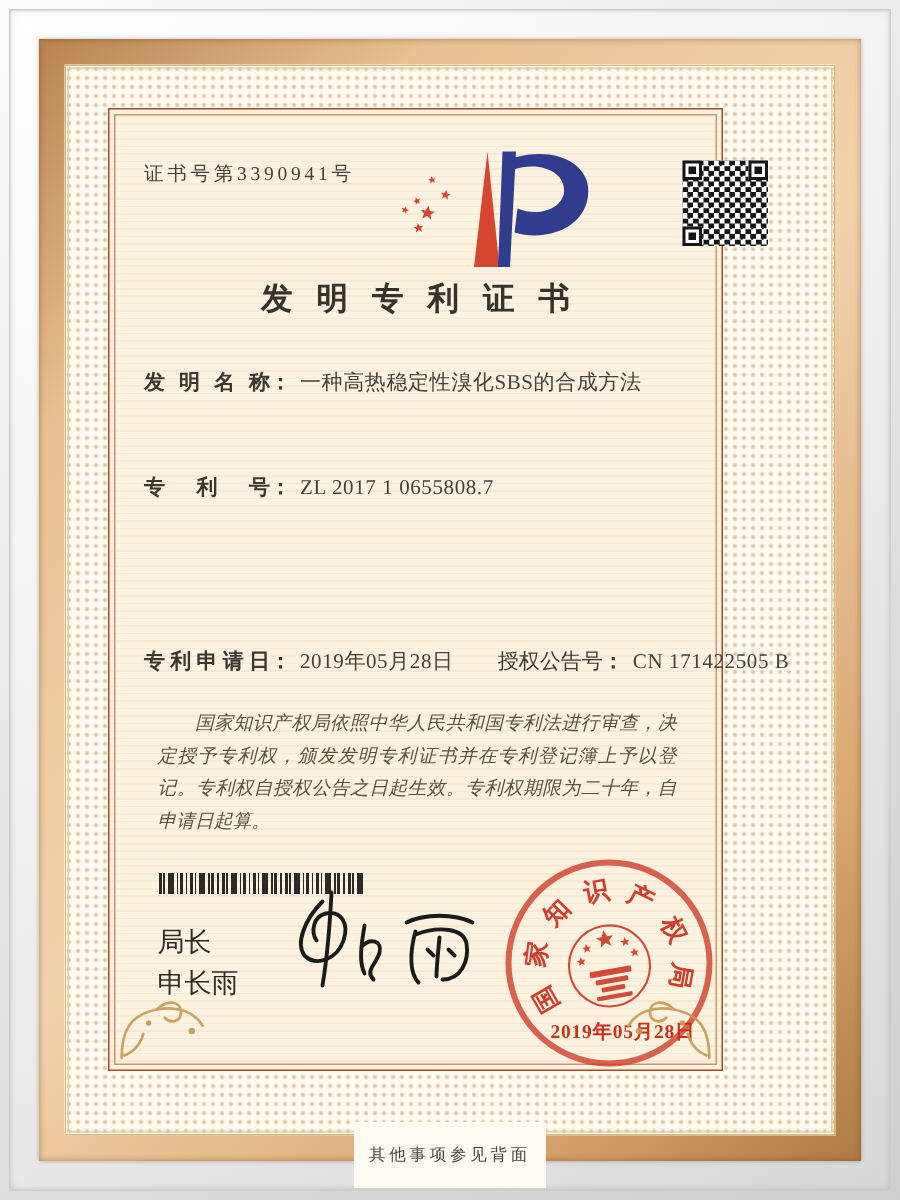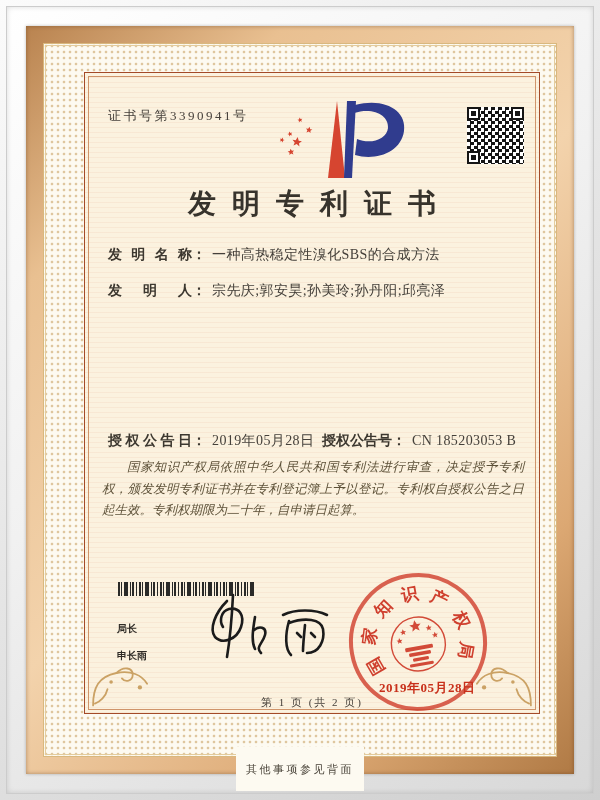--- a/index.html
+++ b/index.html
@@ -9,54 +9,54 @@
   .bevel{position:absolute;inset:6px;background:linear-gradient(145deg,#ffffff 0%,#f1f1f1 45%,#d8d8d8 100%);
          box-shadow:inset 0 0 0 1px #cccccc,inset 0 0 6px rgba(0,0,0,.18);}
   .mat{position:absolute;inset:26px;
        background:linear-gradient(135deg,#b9834f 0%,#e9c091 20%,#f3d3ac 50%,#dca873 80%,#b07a45 100%);
        box-shadow:inset 0 0 4px rgba(90,50,20,.45), 0 0 3px rgba(0,0,0,.25);}
   .band{position:absolute;inset:43px;background-color:#fdfaf1;
         background-image:radial-gradient(circle,rgba(198,156,90,.55) 1px,rgba(198,156,90,0) 1.7px);
         background-size:6px 6px;box-shadow:inset 0 0 0 1px #d9b87e;}
   .band::before{content:"";position:absolute;inset:2px;border:1px solid #e3cc9d;pointer-events:none;}
 
-  .cert{position:absolute;left:84px;top:72px;width:456px;height:642px;
+  .cert{position:absolute;left:72px;top:72px;width:410px;height:642px;
         background-color:#fbf2df;
         background-image:repeating-linear-gradient(0deg,rgba(224,148,118,.11) 0 1px,rgba(255,255,255,0) 1px 5px);
         border:1.5px solid #a34a28;box-sizing:border-box;}
   .cert::before{content:"";position:absolute;inset:3px;border:1px solid #cf946a;pointer-events:none;}
 
   .certno{position:absolute;left:23px;top:34px;font-size:13px;letter-spacing:2.5px;color:#46403a;}
   .logo{position:absolute;left:178px;top:24px;width:150px;height:85px;}
   .qr{position:absolute;left:382px;top:34px;width:57px;height:57px;background:#fff;
       background-image:repeating-conic-gradient(#151515 0% 25%,rgba(255,255,255,0) 0% 50%);
       background-size:7px 7px;}
   .qr .finder{position:absolute;width:13px;height:13px;border:2.5px solid #151515;background:#fff;box-sizing:border-box;}
   .qr .finder::after{content:"";position:absolute;inset:2px;background:#151515;}
   .qr .f-tl{left:0;top:0}.qr .f-tr{right:0;top:0}.qr .f-bl{left:0;bottom:0}
 
-  .title{position:absolute;left:0;right:0;top:112px;text-align:center;font-size:28px;font-weight:bold;
+  .title{position:absolute;left:0;right:0;top:112px;text-align:center;font-size:21px;font-weight:bold;
          color:#37332c;letter-spacing:16px;text-indent:16px;}
 
   .row{position:absolute;left:23px;right:14px;font-size:14px;color:#45403a;white-space:nowrap;}
   .row .lbl{display:inline-block;width:84px;color:#3c372f;font-weight:600;
             text-align:justify;text-align-last:justify;vertical-align:bottom;}
   .row .colon{color:#3c372f;font-weight:600;}
   .row .val{margin-left:6px;letter-spacing:.4px;}
-  .row .lbl2{display:inline-block;width:70px;margin-left:4px;color:#3c372f;font-weight:700;}
+  .row .lbl2{display:inline-block;width:70px;margin-left:26px;color:#3c372f;font-weight:400;}
 
   .paras{position:absolute;left:17px;right:15px;top:384px;font-size:12.5px;line-height:21.5px;
          color:#5d5138;font-style:italic;text-align:justify;}
-  .paras p{margin:0;text-indent:2em;}
+  .paras p{margin:15px;text-indent:2em;}
 
   .barcode{position:absolute;left:33px;top:509px;width:136px;height:14px;
            background-image:repeating-linear-gradient(90deg,#2a2a28 0 1px,rgba(0,0,0,0) 1px 3px),
                             repeating-linear-gradient(90deg,#2a2a28 0 2px,rgba(0,0,0,0) 2px 7px);}
   .director{position:absolute;left:32px;top:542px;font-family:"Liberation Sans","DejaVu Sans",sans-serif;
-            font-weight:bold;font-size:10px;color:#2f2b26;line-height:27px;}
+            font-weight:normal;font-size:18px;color:#2f2b26;line-height:27px;}
   .signature{position:absolute;left:112px;top:518px;width:140px;height:80px;}
 
   .seal{position:absolute;left:264px;top:500px;width:138px;height:138px;border-radius:50%;
         border:4px solid rgba(206,56,38,.78);box-sizing:border-box;transform:rotate(-10deg);}
   .seal-char{position:absolute;left:50%;top:50%;width:20px;height:20px;margin:-10px 0 0 -10px;
              text-align:center;font-size:17px;font-weight:bold;color:rgba(203,48,30,.92);
              transform:rotate(var(--a)) translateY(-50px);}
   .emblem{position:absolute;left:50%;top:50%;width:64px;height:64px;margin:-30px 0 0 -32px;}
   .seal-date{position:absolute;left:294px;top:606px;width:130px;font-size:13px;font-weight:bold;
              color:#c8301b;letter-spacing:.5px;}
@@ -105,26 +105,26 @@
       <div class="finder f-tl"></div>
       <div class="finder f-tr"></div>
       <div class="finder f-bl"></div>
     </div>
 
     <div class="title">发明专利证书</div>
 
     <div class="row" style="top:173px">
       <span class="lbl">发明名称</span><span class="colon">：</span><span class="val">一种高热稳定性溴化SBS的合成方法</span>
     </div>
-    <div class="row" style="top:209px">
-      <span class="lbl">发明人</span><span class="colon">：</span><span class="val">宗先庆;郭安昊;孙美玲;孙丹阳;邱亮泽</span>
+    <div class="row" style="top:243px">
+      <span class="lbl">专利号</span><span class="colon">：</span><span class="val">ZL 2017 1 0655808.7</span>
     </div>
     <div class="row" style="top:359px">
-      <span class="lbl">授权公告日</span><span class="colon">：</span><span class="val">2019年05月28日</span>
-      <span class="lbl2">授权公告号</span><span class="colon">：</span><span class="val">CN 185203053 B</span>
+      <span class="lbl">专利申请日</span><span class="colon">：</span><span class="val">2019年05月28日</span>
+      <span class="lbl2">授权公告号</span><span class="colon">：</span><span class="val">CN 171422505 B</span>
     </div>
 
     <div class="paras">
       <p>国家知识产权局依照中华人民共和国专利法进行审查，决定授予专利权，颁发发明专利证书并在专利登记簿上予以登记。专利权自授权公告之日起生效。专利权期限为二十年，自申请日起算。</p>
     </div>
 
     <div class="barcode"></div>
 
     <div class="director">
       <div>局长</div>
@@ -156,21 +156,20 @@
           <path transform="translate(50,26) scale(0.6)" d="M0,-5.2 1.6,-1.6 5,-1.6 2.3,0.9 3.2,4.3 0,2.2 -3.2,4.3 -2.3,0.9 -5,-1.6 -1.6,-1.6 Z"></path>
           <rect x="18" y="34" width="28" height="4" rx="1"></rect>
           <rect x="21" y="40" width="22" height="3.4" rx="1"></rect>
           <rect x="24" y="45.5" width="16" height="3.2" rx="1"></rect>
           <rect x="20" y="51" width="24" height="3" rx="1"></rect>
         </g>
       </svg>
     </div>
     <div class="seal-date">2019年05月28日</div>
 
-    <div class="pageinfo">第 1 页 (共 2 页)</div>
 
     <svg class="flourish fl-left" viewBox="0 0 70 60" fill="none" stroke="#c69a58" stroke-width="2" stroke-linecap="round">
       <path d="M4,56 C4,36 10,24 30,20 C46,17 58,22 64,32"></path>
       <path d="M30,20 C38,12 48,14 48,22 C48,29 40,31 36,26"></path>
       <path d="M6,54 C12,52 18,46 20,38"></path>
       <circle cx="56" cy="36" r="2.4" fill="#c69a58" stroke="none"></circle>
       <circle cx="24" cy="30" r="2" fill="#c69a58" stroke="none"></circle>
     </svg>
     <svg class="flourish fl-right" viewBox="0 0 70 60" fill="none" stroke="#c69a58" stroke-width="2" stroke-linecap="round">
       <path d="M4,56 C4,36 10,24 30,20 C46,17 58,22 64,32"></path>

